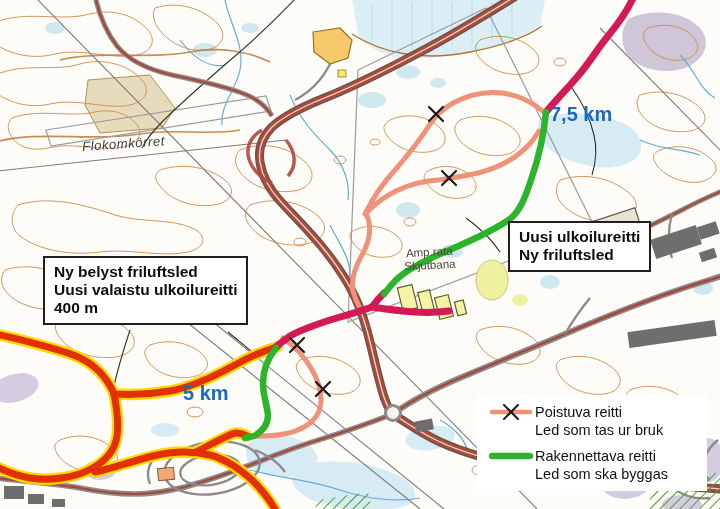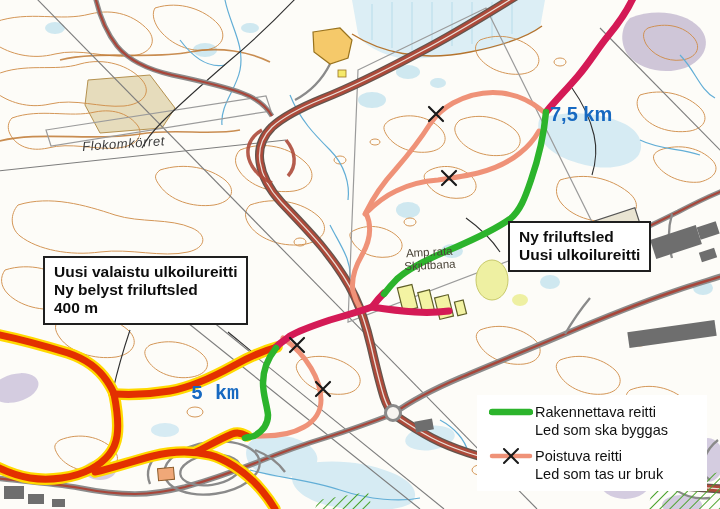--- a/index.html
+++ b/index.html
@@ -254,53 +254,53 @@
 
   <g stroke="#1a1a1a" stroke-width="2.2" stroke-linecap="round">
     <path d="M 429,107 L 443,121 M 443,107 L 429,121"></path>
     <path d="M 442,171 L 456,185 M 456,171 L 442,185"></path>
     <path d="M 290,338 L 304,352 M 304,338 L 290,352"></path>
     <path d="M 316,382 L 330,396 M 330,382 L 316,396"></path>
   </g>
 </svg>
 
 <span class="overlay km-label" style="left:550px;top:103px;">7,5 km</span>
-<span class="overlay km-label" style="left:191px;top:382px;font-family:Liberation Mono, monospace;">5 km</span>
+<span class="overlay km-label" style="left:183px;top:382px;">5 km</span>
 
 <span class="overlay place-label" style="left:82px;top:136px;">Flokomkörret</span>
 <div class="overlay range-label" style="left:404px;top:246px;">
   <div>Amp.rata</div>
   <div>Skjutbana</div>
 </div>
 
 <div class="overlay info-box" style="left:43px;top:256px;">
+  <div>Ny belyst friluftsled</div>
   <div>Uusi valaistu ulkoilureitti</div>
-  <div>Ny belyst friluftsled</div>
   <div>400 m</div>
 </div>
 <div class="overlay info-box" style="left:508px;top:221px;">
+  <div>Uusi ulkoilureitti</div>
   <div>Ny friluftsled</div>
-  <div>Uusi ulkoilureitti</div>
 </div>
 
 <div class="overlay legend" style="left:477px;top:395px;">
-  <div class="legend-item">
-    <span class="legend-sample">
-      <svg width="44" height="18" viewBox="0 0 44 18">
-        <line x1="3" y1="9" x2="41" y2="9" stroke="#2cb42c" stroke-width="6.5" stroke-linecap="round"></line>
-      </svg>
-    </span>
-    <span>Rakennettava reitti</span>
-    <span class="legend-sub">Led som ska byggas</span>
-  </div>
   <div class="legend-item">
     <span class="legend-sample">
       <svg width="44" height="18" viewBox="0 0 44 18">
         <line x1="3" y1="9" x2="41" y2="9" stroke="#ef9278" stroke-width="4.5" stroke-linecap="round"></line>
         <path d="M 15,2 L 29,16 M 29,2 L 15,16" stroke="#1a1a1a" stroke-width="2" stroke-linecap="round"></path>
       </svg>
     </span>
     <span>Poistuva reitti</span>
     <span class="legend-sub">Led som tas ur bruk</span>
   </div>
+  <div class="legend-item">
+    <span class="legend-sample">
+      <svg width="44" height="18" viewBox="0 0 44 18">
+        <line x1="3" y1="9" x2="41" y2="9" stroke="#2cb42c" stroke-width="6.5" stroke-linecap="round"></line>
+      </svg>
+    </span>
+    <span>Rakennettava reitti</span>
+    <span class="legend-sub">Led som ska byggas</span>
+  </div>
 </div>
 
 </div>
 
 </body></html>

